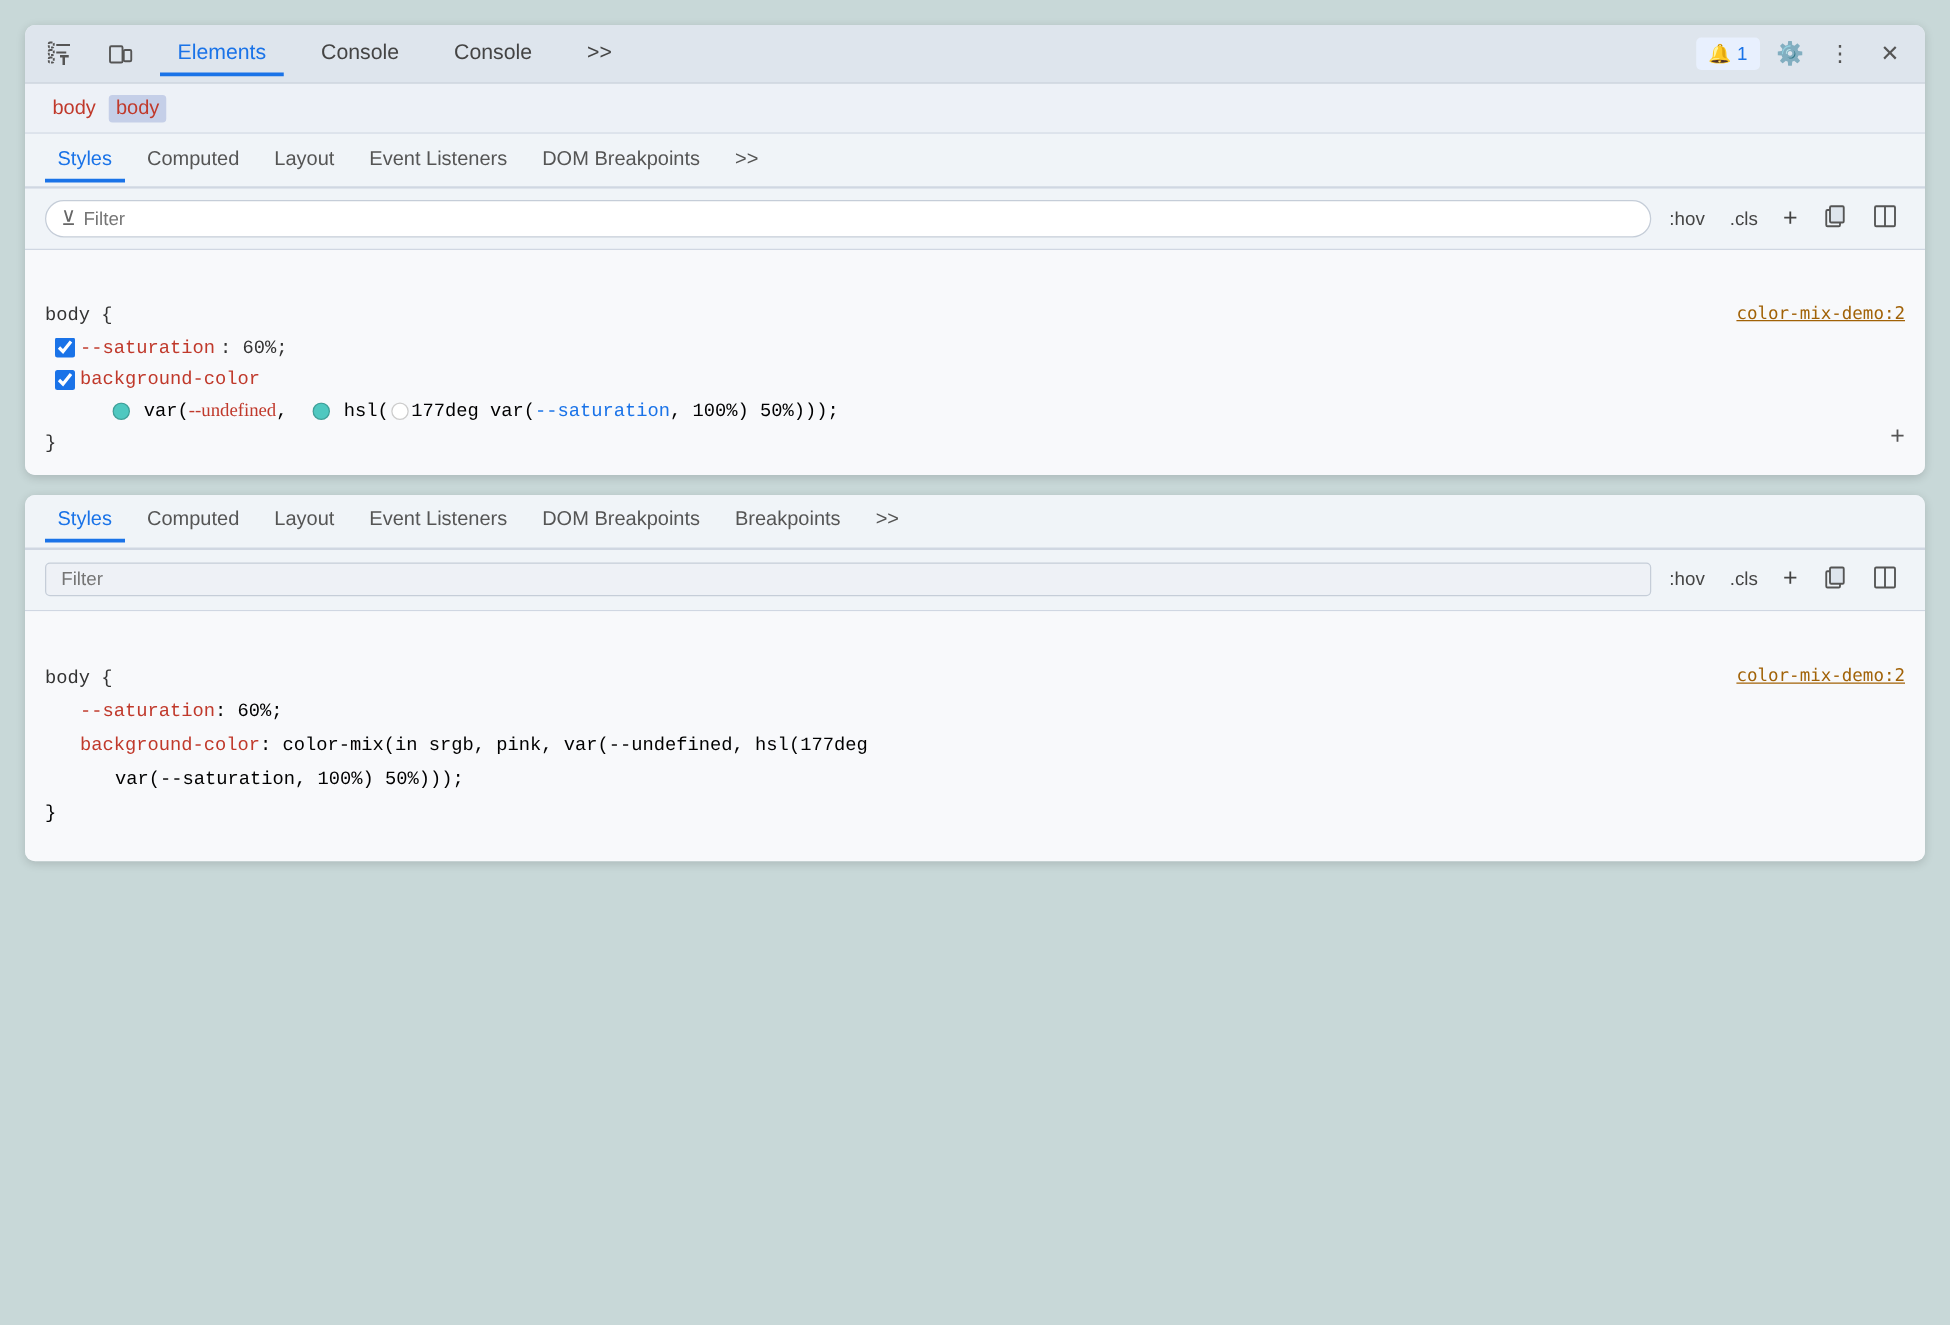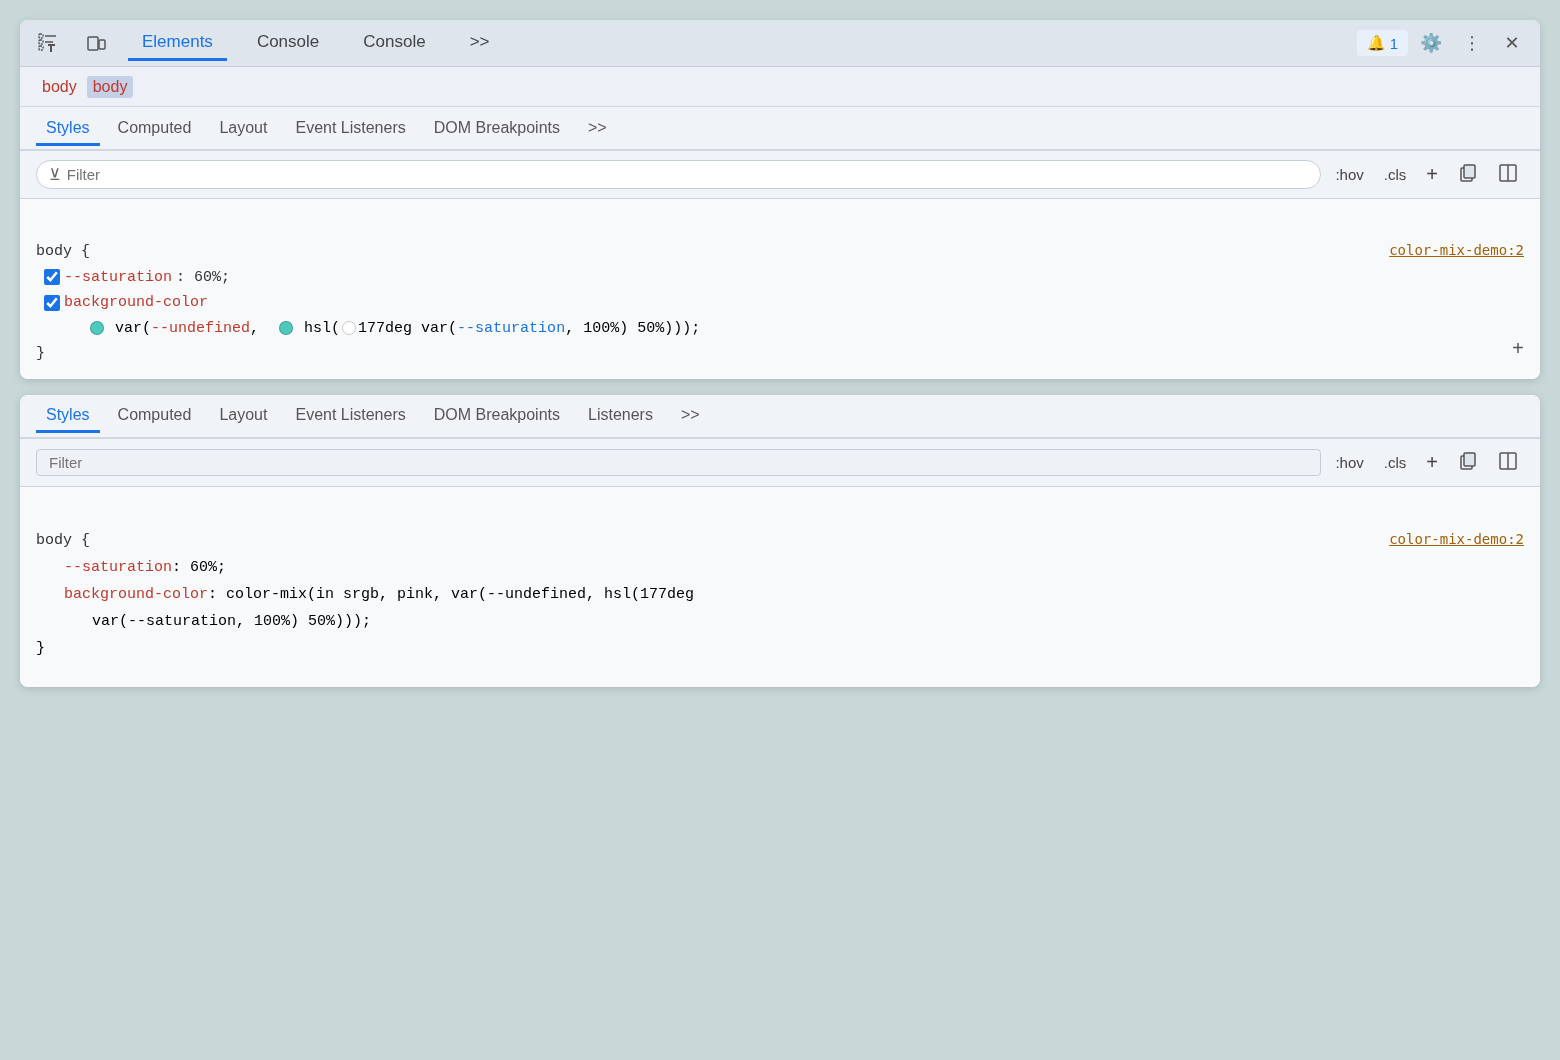--- a/index.html
+++ b/index.html
@@ -384,40 +384,40 @@
     </div>
 
     <div class="css-property-line">
       <input type="checkbox" class="css-checkbox" checked="" style="">
       <span class="css-prop-name">background-color</span>
     </div>
 
     <div style="padding-left:52px;font-family:'Courier New',monospace;font-size:15px;line-height:1.7;">
       
       <span class="color-swatch" style="background:#4fc8c0;"></span>
-      var(<span style="color:#c0392b;">--undefined</span>,&nbsp;
+      var(<span style="color:#c0392b;font-family:Liberation Serif, serif;">--undefined</span>,&nbsp;
       <span class="color-swatch" style="background:#4fc8c0;"></span>
       hsl(<span class="color-swatch" style="background:white;border:1px solid #ccc;"></span>177deg var(<span style="color:#1a73e8;">--saturation</span>, 100%) 50%)));
     </div>
 
     <div class="css-closing">}</div>
     <span class="css-plus-btn">+</span>
   </div>
 
 </div>
 
 <div class="second-panel">
 
   <div class="sub-tabs2">
     <span class="sub-tab active">Styles</span>
     <span class="sub-tab">Computed</span>
     <span class="sub-tab">Layout</span>
     <span class="sub-tab">Event Listeners</span>
     <span class="sub-tab">DOM Breakpoints</span>
-    <span class="sub-tab">Listeners</span>
+    <span class="sub-tab">Breakpoints</span>
     <span class="sub-tab">&gt;&gt;</span>
   </div>
 
   <div class="filter-bar2">
     <div class="filter-input-wrap2">
       <input class="filter-input" type="text" placeholder="Filter" style="">
     </div>
     <div class="filter-actions">
       <span class="filter-action-btn">:hov</span>
       <span class="filter-action-btn">.cls</span>

